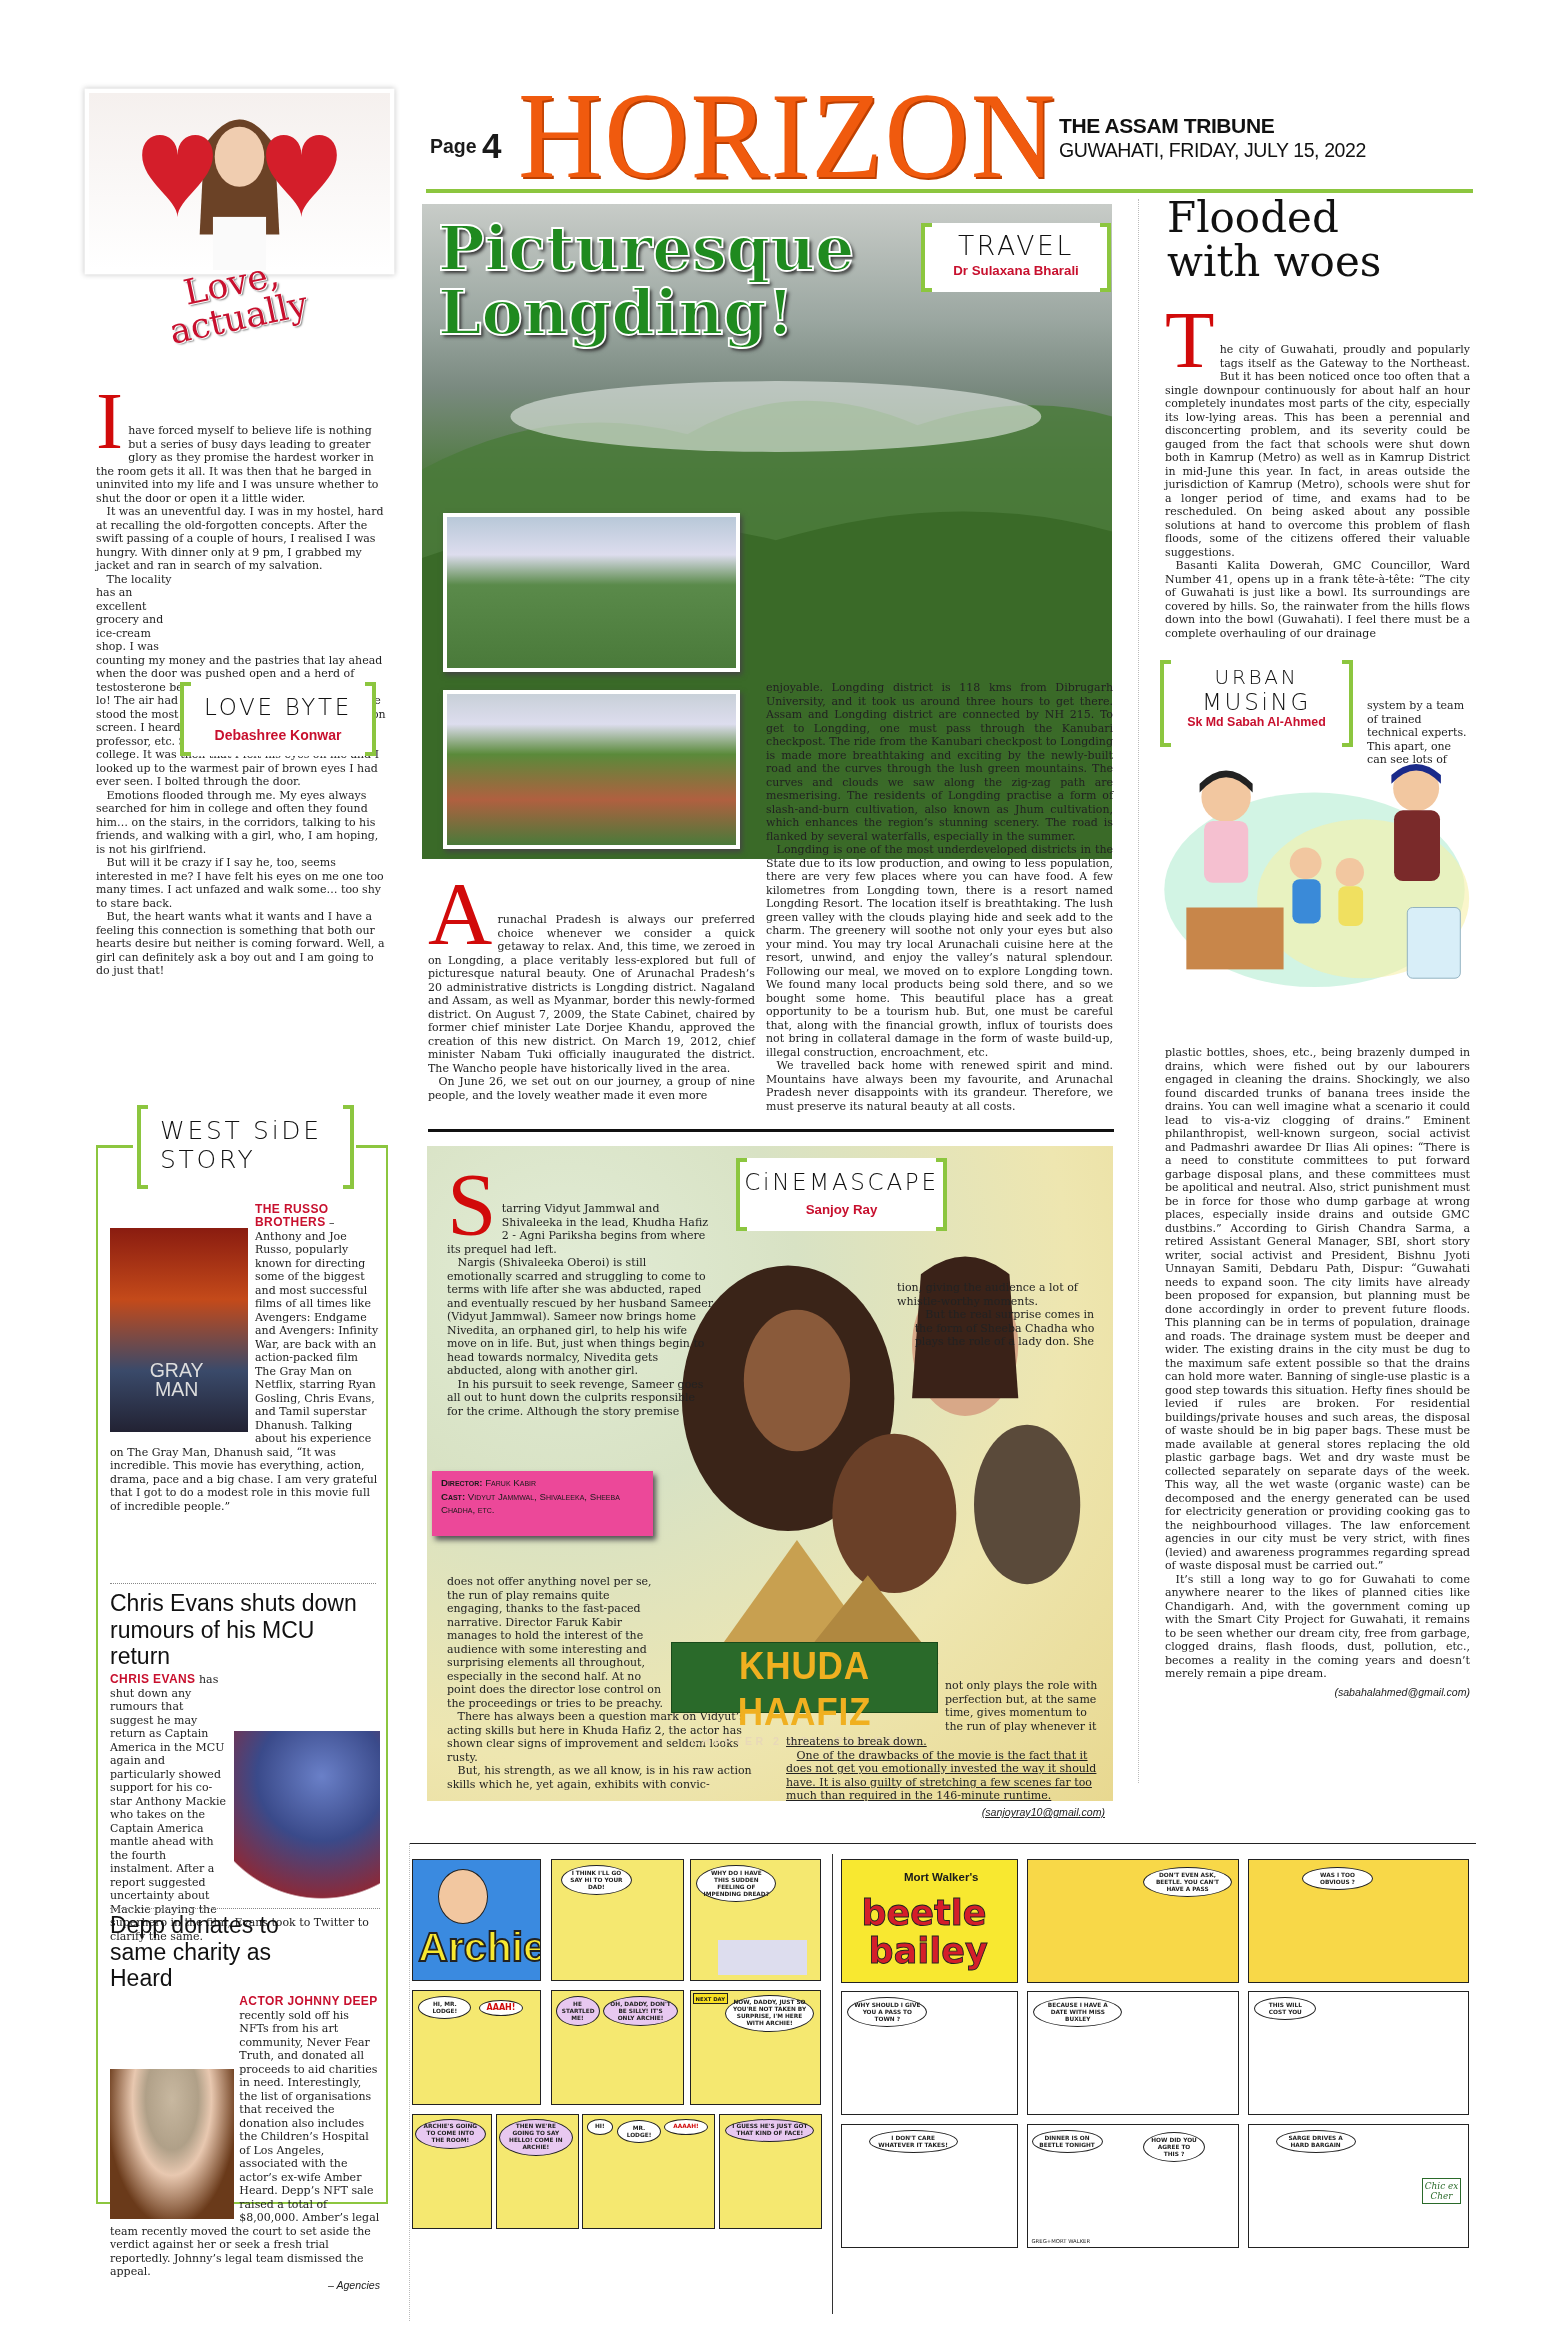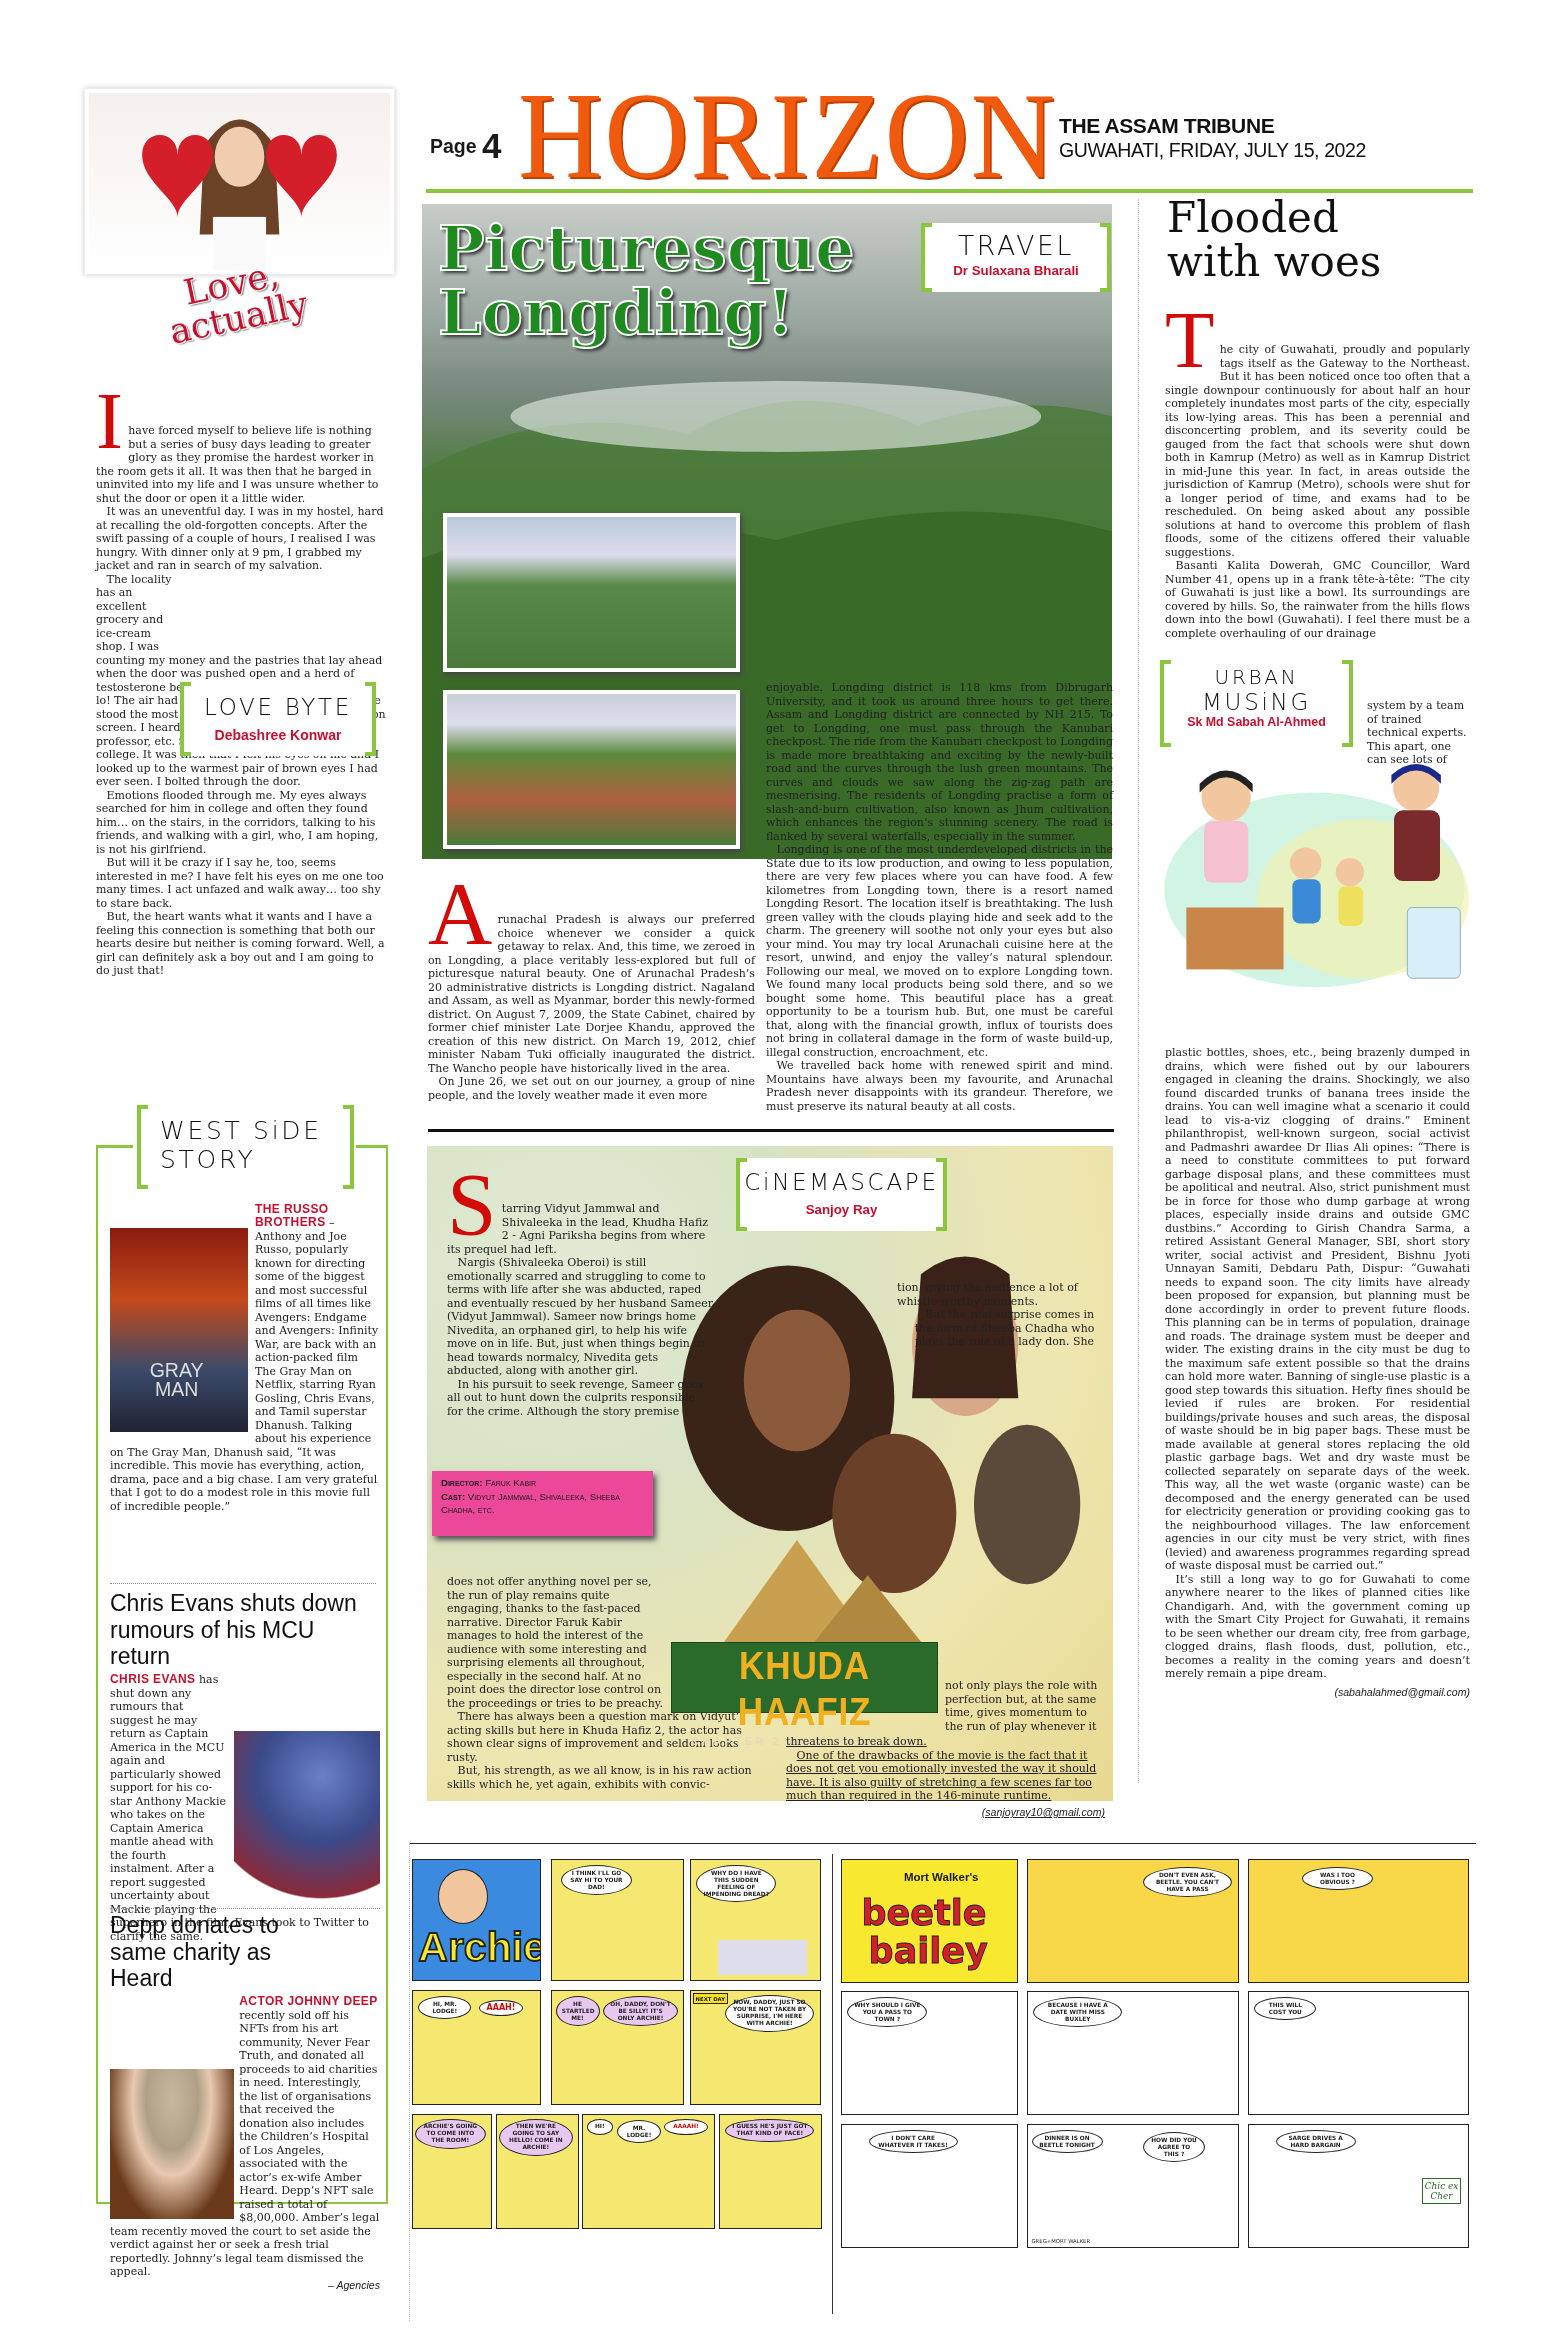--- a/index.html
+++ b/index.html
@@ -49,21 +49,21 @@
 </div>
 <div class="abs" style="left:133px;top:266px;width:204px;font-family:'DejaVu Serif',serif;font-size:35px;line-height:35px;color:#c8102e;transform:rotate(-12deg);text-align:center;text-shadow:0.9px 0.9px 0 #fff,1.8px 1.8px 1.8px #777;">Love, actually</div>
 
 <div class="abs body-text" style="left:96px;top:387px;width:292px;">
   <span class="dropcap" style="font-size:81px;margin-top:1.8px;">I</span>
   <p class="first">have forced myself to believe life is nothing but a series of busy days leading to greater glory as they promise the hardest worker in the room gets it all. It was then that he barged in uninvited into my life and I was unsure whether to shut the door or open it a little wider.</p>
   <p>It was an uneventful day. I was in my hostel, hard at recalling the old-forgotten concepts. After the swift passing of a couple of hours, I realised I was hungry. With dinner only at 9 pm, I grabbed my jacket and ran in search of my salvation.</p>
   <div style="float:right;width:205px;height:69px;margin:3.5px 0 3.5px 7px;position:relative;"></div>
   <p>The locality has an excellent grocery and ice-cream shop. I was counting my money and the pastries that lay ahead when the door was pushed open and a herd of testosterone bearers walked in. I turned back and lo! The air had been sucked out of my lungs. There stood the most gorgeous man I had seen and not on screen. I heard his friends joke about ‘PDS’, their professor, etc. So, this gorgeous man was in my college. It was then that I felt his eyes on me and I looked up to the warmest pair of brown eyes I had ever seen. I bolted through the door.</p>
   <p>Emotions flooded through me. My eyes always searched for him in college and often they found him… on the stairs, in the corridors, talking to his friends, and walking with a girl, who, I am hoping, is not his girlfriend.</p>
-  <p>But will it be crazy if I say he, too, seems interested in me? I have felt his eyes on me one too many times. I act unfazed and walk away… too shy to stare back.</p>
+  <p>But will it be crazy if I say he, too, seems interested in me? I have felt his eyes on me one too many times. I act unfazed and walk some… too shy to stare back.</p>
   <p>But, the heart wants what it wants and I have a feeling this connection is something that both our hearts desire but neither is coming forward. Well, a girl can definitely ask a boy out and I am going to do just that!</p>
 </div>
 <div class="bracket-box" style="left:180px;top:682px;width:196px;height:74px;">
   <div class="hand" style="text-align:center;font-size:23px;margin-top:12.4px;">LOVE BYTE</div>
   <div class="byline" style="font-size:14px;margin-top:7px;">Debashree Konwar</div>
 </div>
 
 <div class="abs" style="left:96px;top:1145px;width:292px;height:1059px;border:2.7px solid #8cc63f;border-top:none;"></div>
 <div class="abs" style="left:96px;top:1145px;width:37px;height:2.7px;background:#8cc63f;"></div>
 <div class="abs" style="left:356px;top:1145px;width:32px;height:2.7px;background:#8cc63f;"></div>

